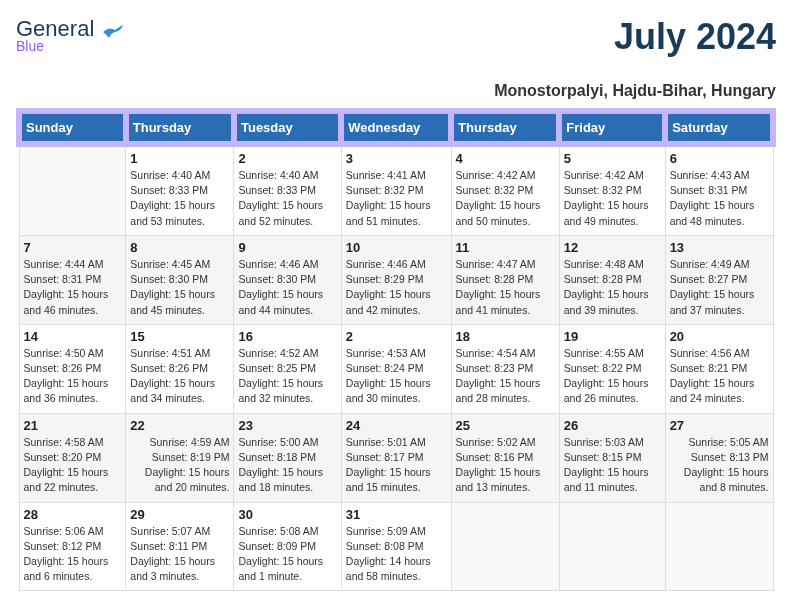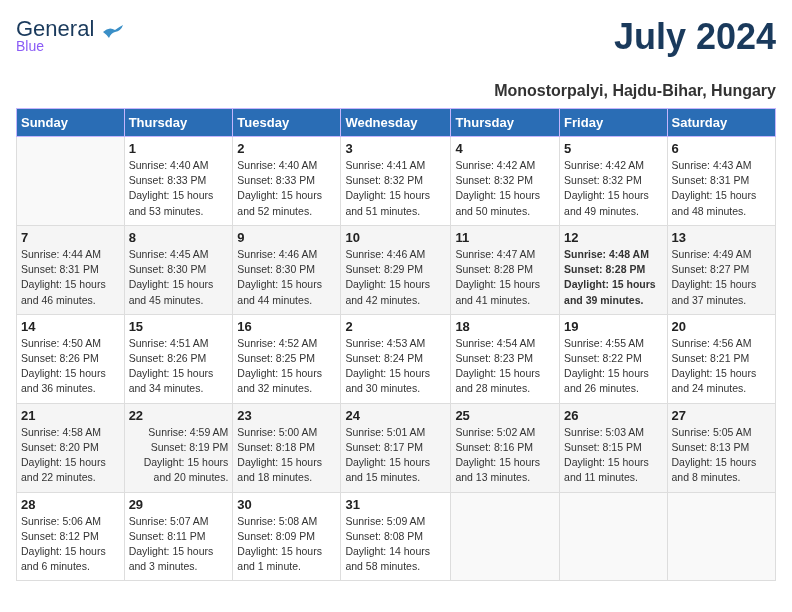--- a/index.html
+++ b/index.html
@@ -42,21 +42,21 @@
     }
     thead tr {
       background-color: #2a6db5;
       color: #fff;
     }
     thead th {
       padding: 6px 4px;
       text-align: left;
       font-size: 13px;
       font-weight: 600;
-      border: 1px solid #c4b5fd;
+      border: 6px solid #c4b5fd;
     }
     tbody tr {
       border-bottom: 1px solid #ccc;
     }
     tbody td {
       vertical-align: top;
       padding: 4px 4px 6px 4px;
       border: 1px solid #ddd;
       min-height: 80px;
       width: 113px;
@@ -193,21 +193,21 @@
         </td>
         <td>
           <span class="day-number">11</span>
           <div class="day-info" style="white-space: pre-line;">Sunrise: 4:47 AM
 Sunset: 8:28 PM
 Daylight: 15 hours
 and 41 minutes.</div>
         </td>
         <td>
           <span class="day-number">12</span>
-          <div class="day-info" style="white-space: pre-line; font-weight: bold;">Sunrise: 4:48 AM
+          <div class="day-info" style="white-space: pre-line;">Sunrise: 4:48 AM
 Sunset: 8:28 PM
 Daylight: 15 hours
 and 39 minutes.</div>
         </td>
         <td>
           <span class="day-number">13</span>
           <div class="day-info" style="white-space: pre-line;">Sunrise: 4:49 AM
 Sunset: 8:27 PM
 Daylight: 15 hours
 and 37 minutes.</div>
@@ -302,21 +302,21 @@
         </td>
         <td>
           <span class="day-number">26</span>
           <div class="day-info" style="white-space: pre-line;">Sunrise: 5:03 AM
 Sunset: 8:15 PM
 Daylight: 15 hours
 and 11 minutes.</div>
         </td>
         <td>
           <span class="day-number">27</span>
-          <div class="day-info" style="white-space: pre-line;">Sunrise: 5:05 AM
+          <div class="day-info" style="white-space: pre-line; text-align: right;">Sunrise: 5:05 AM
 Sunset: 8:13 PM
 Daylight: 15 hours
 and 8 minutes.</div>
         </td>
       </tr>
       <tr>
         <td>
           <span class="day-number">28</span>
           <div class="day-info" style="white-space: pre-line;">Sunrise: 5:06 AM
 Sunset: 8:12 PM

